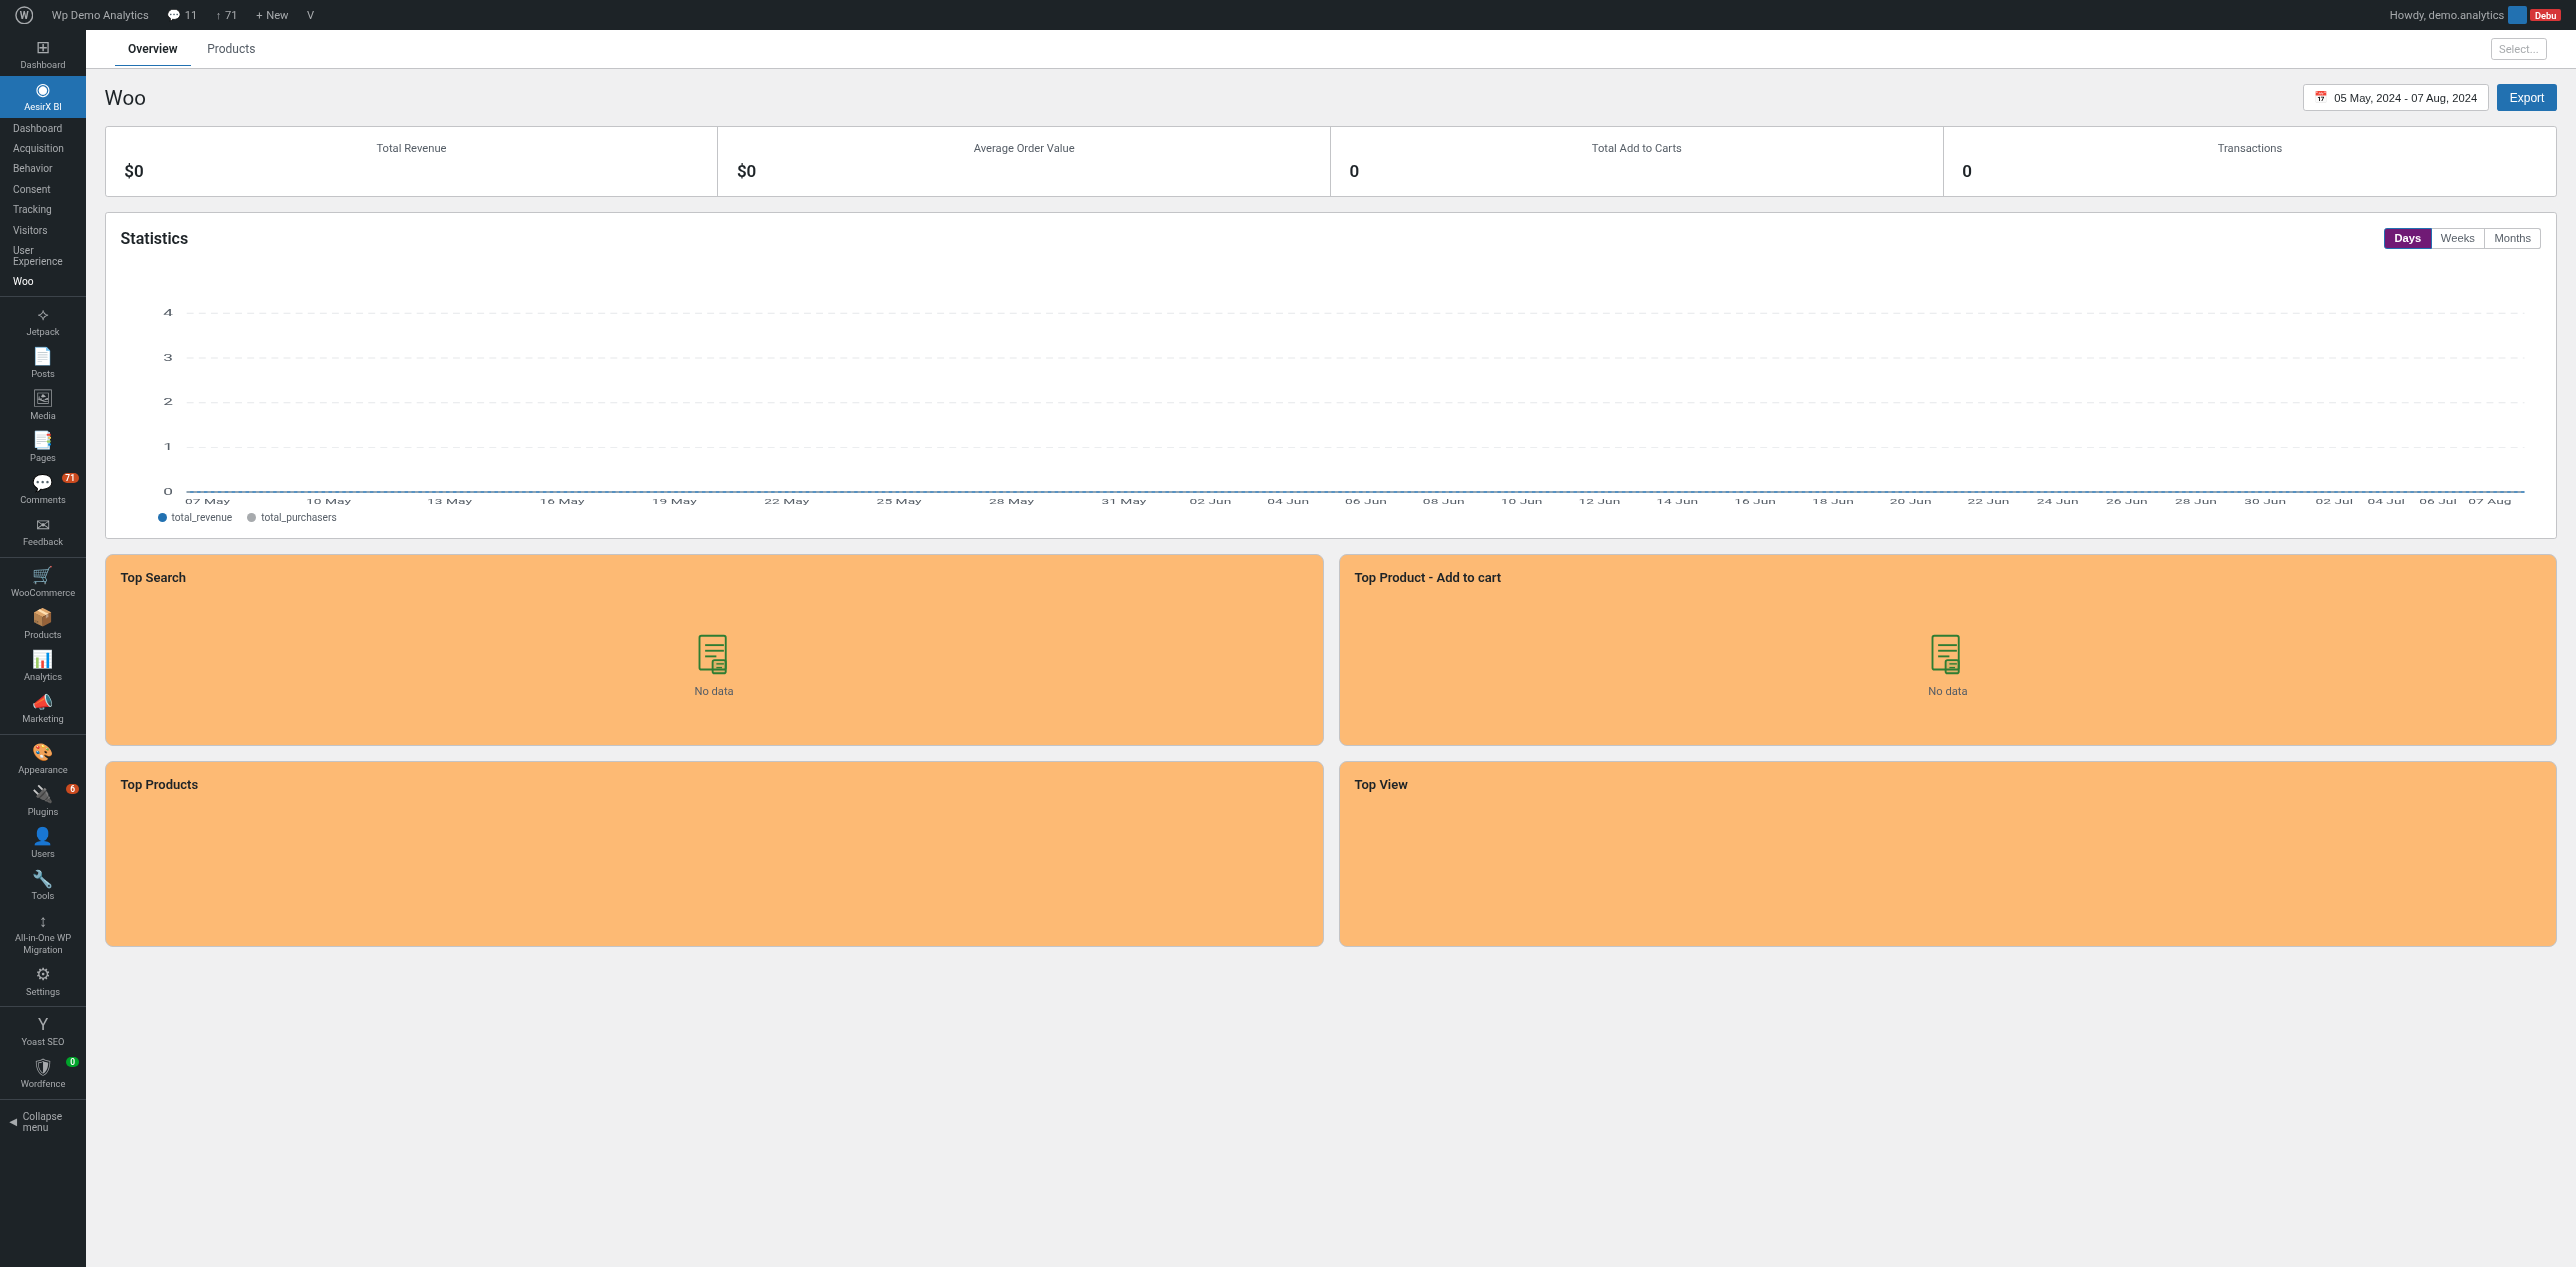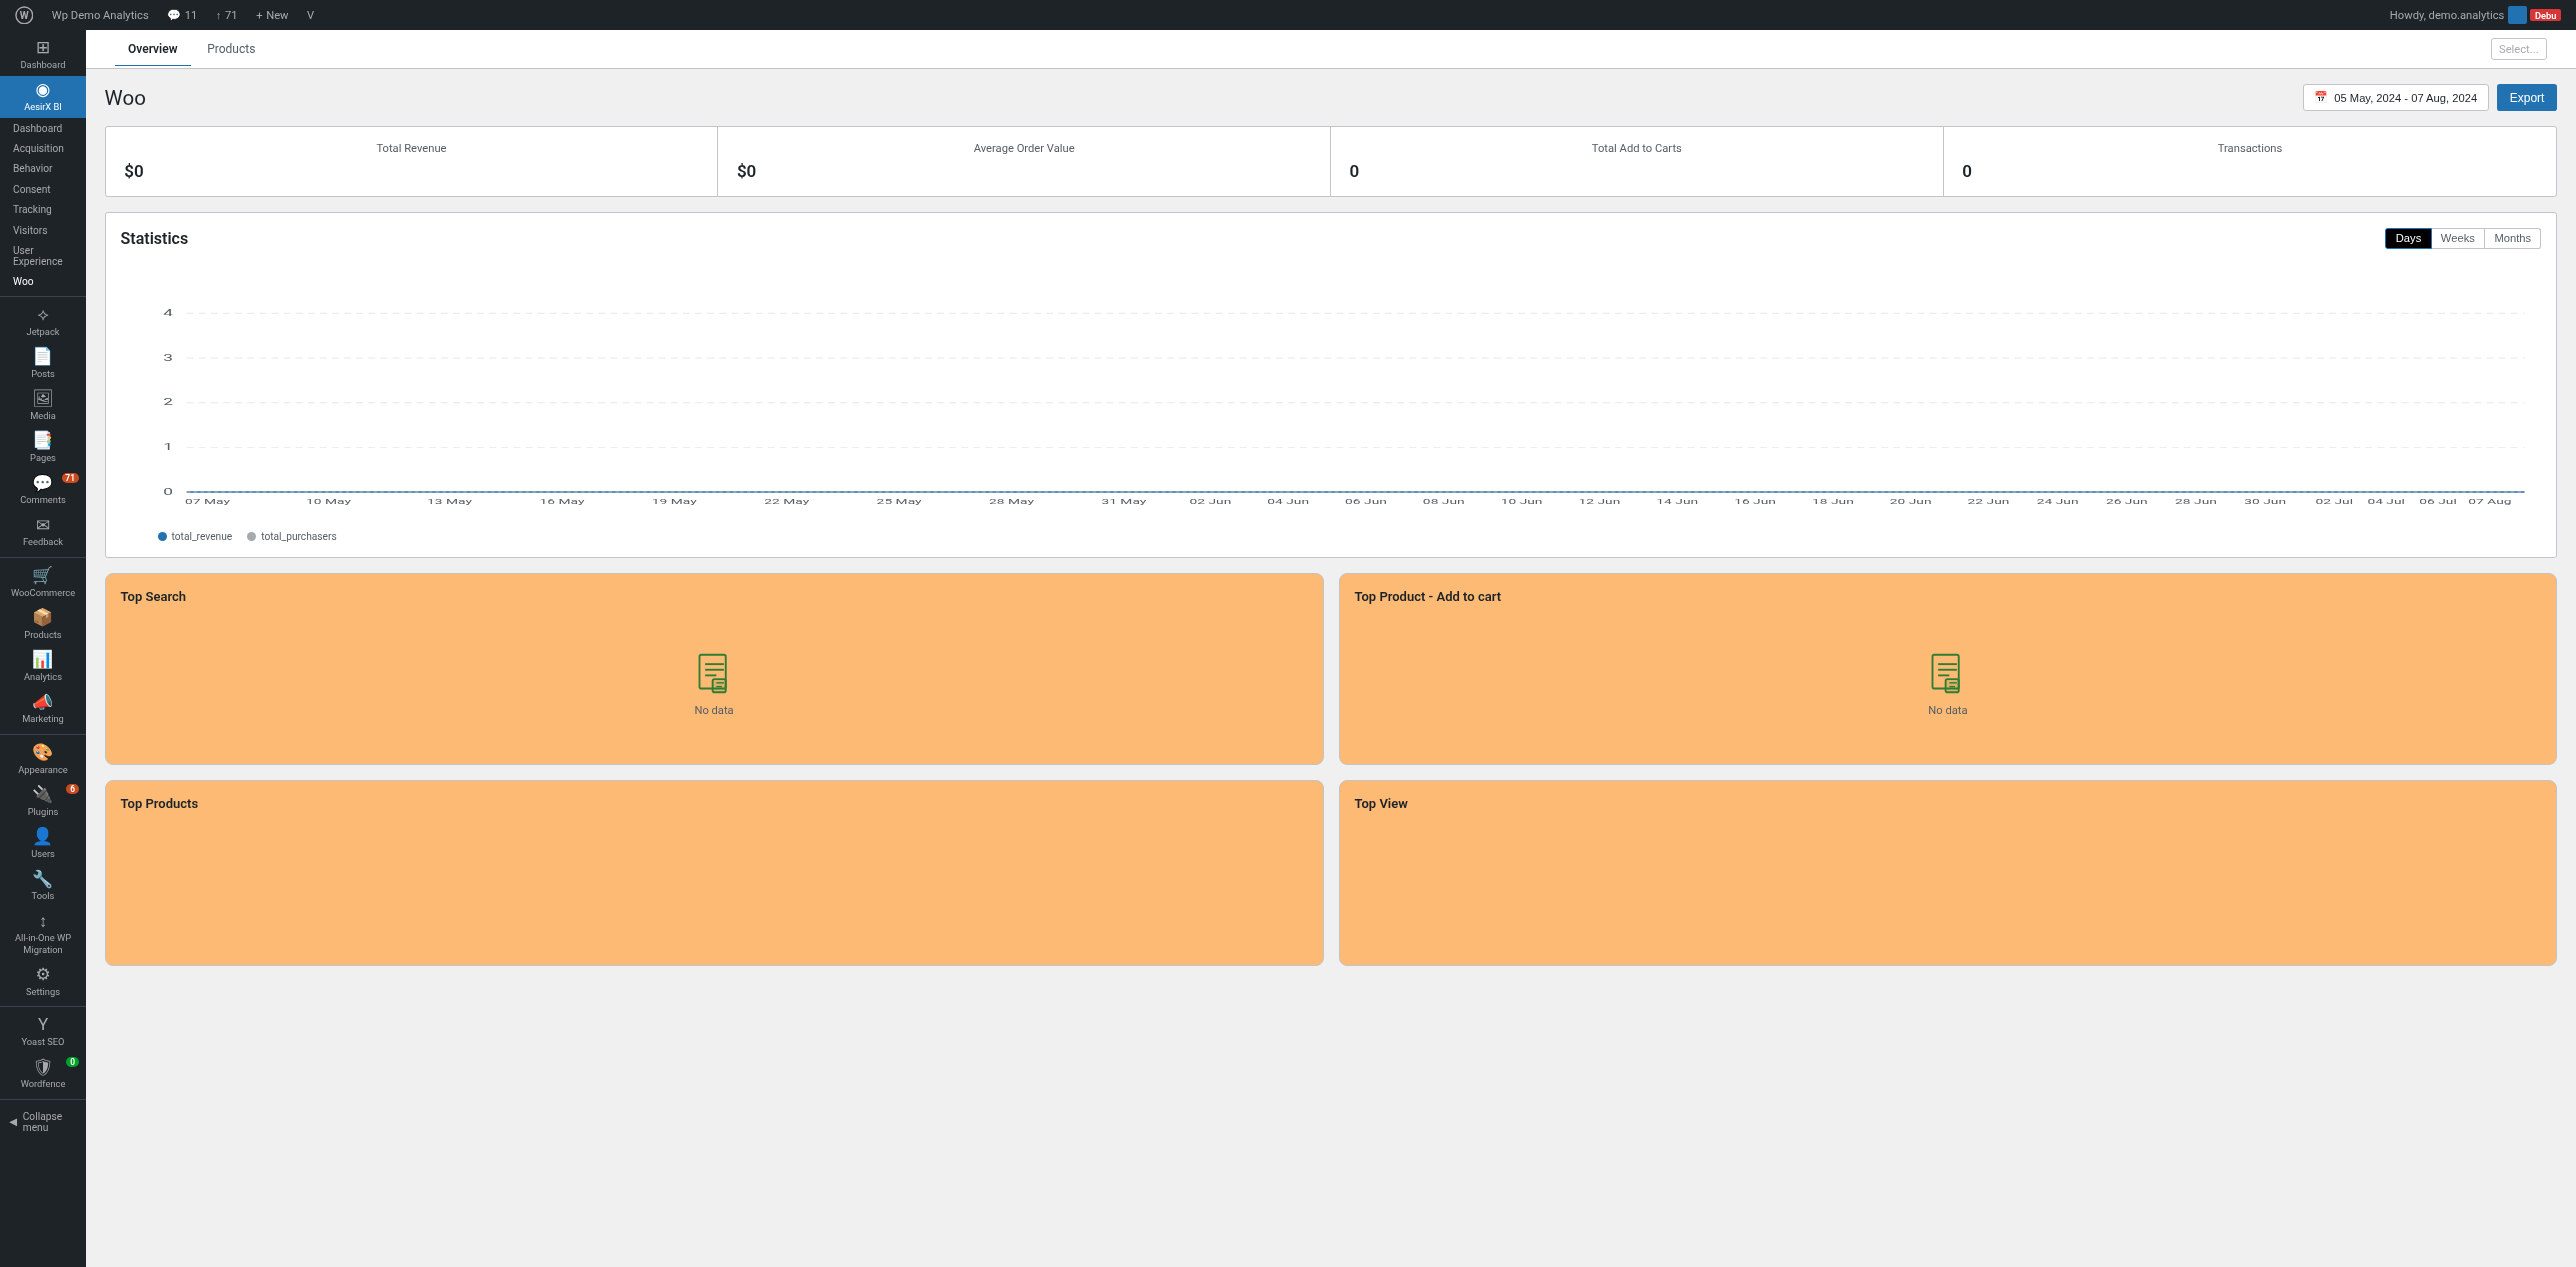--- a/index.html
+++ b/index.html
@@ -192,30 +192,30 @@
       padding: 3.7px 9.3px;
       border: 0.9px solid #c3c4c7;
       background: #fff;
       cursor: pointer;
       font-size: 11.2px;
       color: #555d66;
     }
     .time-btn:first-child { border-radius: 2.8px 0 0 2.8px; }
     .time-btn:last-child { border-radius: 0 2.8px 2.8px 0; border-left: none; }
     .time-btn:not(:first-child):not(:last-child) { border-left: none; }
-    .time-btn.active { background: #000000; color: #fff; border-color: #2271b1; }
+    .time-btn.active { background: #701a75; color: #fff; border-color: #2271b1; font-weight: bold; }
 
     
     .chart-container { width: 100%; height: 242px; position: relative; overflow: hidden; }
     .chart-svg { width: 100%; height: 100%; }
 
     .chart-legend {
       display: flex;
       gap: 15px;
-      margin-top: 25px;
+      margin-top: 6px;
       padding-left: 37px;
     }
     .legend-item { display: flex; align-items: center; gap: 4.7px; font-size: 10.2px; color: #555d66; }
     .legend-dot { width: 9.3px; height: 9.3px; border-radius: 50%; }
 
     
     .bottom-grid {
       display: grid;
       grid-template-columns: 1fr 1fr;
       gap: 15px;

